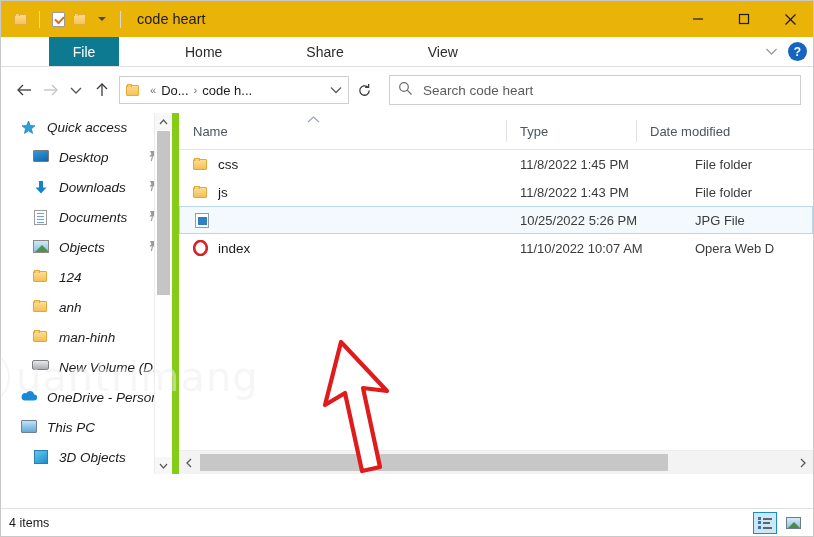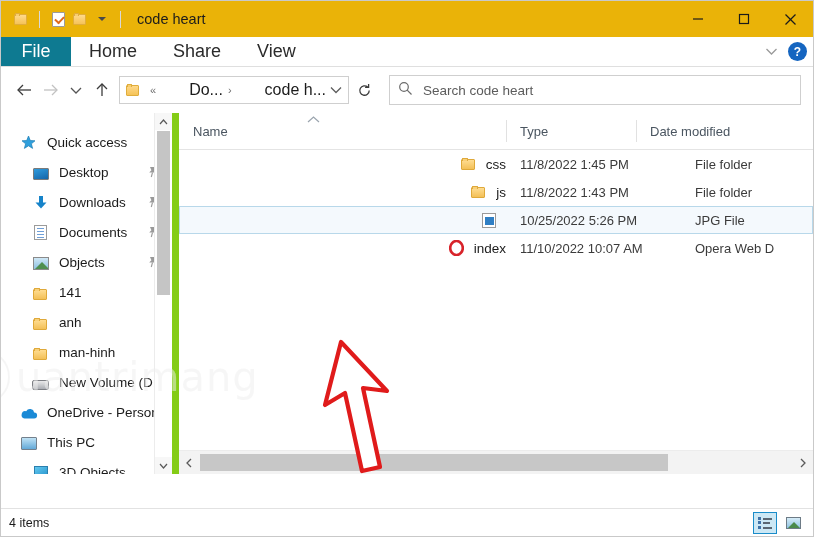--- a/index.html
+++ b/index.html
@@ -25,47 +25,47 @@
   .prop-ico:after{content:"";position:absolute;left:2px;top:3px;width:7px;height:4px;
     border-left:2px solid #e06a1b;border-bottom:2px solid #e06a1b;transform:rotate(-47deg);}
   .caret-dn{width:0;height:0;border-left:4px solid transparent;border-right:4px solid transparent;border-top:4px solid #4a4a4a;}
   .win-title{font-size:14.5px;color:#1c1c1c;margin-left:9px;white-space:nowrap;}
   .wincontrols{position:absolute;right:0;top:0;display:flex;height:36px;}
   .wc{width:46px;height:36px;display:flex;align-items:center;justify-content:center;}
   .wc svg{display:block;}
 
   
   .ribbon{height:29px;background:#fff;border-bottom:1px solid #dfdfdf;display:flex;align-items:stretch;position:relative;}
-  .tab{display:flex;align-items:center;justify-content:center;font-size:18px;color:#2b2b2b;padding:0 18px;height:29px;box-sizing:border-box;}
+  .tab{display:flex;align-items:center;justify-content:center;font-size:14px;color:#2b2b2b;padding:0 18px;height:29px;box-sizing:border-box;margin-left:48px;}
   .tab.file{background:#0e7a91;color:#fff;min-width:70px;}
   .ribbon-right{position:absolute;right:6px;top:0;height:29px;display:flex;align-items:center;gap:10px;}
   .chev-collapse{color:#9a9a9a;font-size:13px;line-height:1;}
   .help-btn{width:19px;height:19px;border-radius:50%;background:#1565c0;color:#fff;font-size:12px;
     display:flex;align-items:center;justify-content:center;font-weight:bold;}
 
   
   .navbar{height:46px;display:flex;align-items:center;background:#fff;padding:0 10px;gap:0;}
   .nav-btn{width:26px;height:26px;display:flex;align-items:center;justify-content:center;color:#3c3c3c;}
   .nav-btn.dim{color:#c2c2c2;}
   .addr{flex:0 0 auto;width:230px;height:28px;border:1px solid #cfcfcf;background:#fff;display:flex;align-items:center;
     padding:0 6px;box-sizing:border-box;margin-left:4px;}
   .addr .fld{margin-right:5px;display:block;}
-  .crumb{font-size:16px;color:#1b1b1b;white-space:nowrap;margin-left:28px;}
+  .crumb{font-size:13px;color:#1b1b1b;white-space:nowrap;}
   .crumb-sep{color:#6d6d6d;margin:0 5px;font-size:11px;}
   .addr-chev{margin-left:auto;color:#5e5e5e;font-size:11px;}
   .refresh{width:30px;height:28px;display:flex;align-items:center;justify-content:center;color:#3c3c3c;}
   .search{flex:1;height:30px;border:1px solid #cfcfcf;background:#fff;display:flex;align-items:center;
     padding:0 8px;box-sizing:border-box;margin-left:10px;margin-right:2px;}
   .search .mag{margin-right:10px;color:#6b6b6b;}
   .search-text{font-size:13.5px;color:#5c5c5c;}
 
   
   .content{display:flex;height:361px;position:relative;}
   .sidebar{width:171px;position:relative;overflow:hidden;background:#fff;padding-top:7px;box-sizing:border-box;}
-  .nav-item{height:30px;display:flex;align-items:flex-end;padding-left:18px;box-sizing:border-box;position:relative;}
+  .nav-item{height:30px;display:flex;align-items:flex-start;padding-left:18px;box-sizing:border-box;position:relative;font-style:italic;}
   .nav-item .lbl{font-size:13.5px;color:#1b1b1b;white-space:nowrap;}
   .nav-item .ico{width:19px;margin-right:9px;display:flex;align-items:center;justify-content:center;flex:0 0 19px;}
   .nav-item.indent{padding-left:30px;}
   .pin{position:absolute;right:14px;color:#8d8d8d;font-size:12px;line-height:1;}
   .ico-desktop{width:16px;height:12px;background:linear-gradient(160deg,#2f9bdd,#1565a8);border:1px solid #7a7a7a;border-radius:1px;box-sizing:border-box;}
   .ico-doc{width:13px;height:15px;background:#fff;border:1px solid #9b9b9b;position:relative;box-sizing:border-box;}
   .ico-doc:after{content:"";position:absolute;left:2px;top:2px;right:2px;height:1px;background:#6f9fd8;
     box-shadow:0 3px 0 #6f9fd8,0 6px 0 #6f9fd8,0 9px 0 #6f9fd8;}
   .ico-pic{width:16px;height:13px;background:linear-gradient(180deg,#cfe8f7,#8cc0e0);border:1px solid #8a8a8a;box-sizing:border-box;position:relative;overflow:hidden;}
   .ico-pic:after{content:"";position:absolute;left:1px;bottom:0;width:0;height:0;border-left:7px solid transparent;border-right:7px solid transparent;border-bottom:7px solid #4f8f4f;}
@@ -83,21 +83,21 @@
   .sb-thumb{position:absolute;left:2px;width:13px;background:#c5c5c5;border-radius:0;}
 
   
   .filepane{flex:1;position:relative;overflow:hidden;border-left:7px solid #84cc16;}
   .headers{height:36px;display:flex;align-items:center;border-bottom:1px solid #e4e4e4;position:relative;}
   .hcell{font-size:13px;color:#4a5560;padding-left:14px;box-sizing:border-box;position:relative;height:100%;display:flex;align-items:center;}
   .hcell + .hcell:before{content:"";position:absolute;left:0;top:7px;bottom:7px;width:1px;background:#e1e1e1;}
   .sortcaret{position:absolute;left:128px;top:1px;color:#9aa4ae;font-size:11px;line-height:1;}
   .row{height:28px;display:flex;align-items:center;box-sizing:border-box;}
   .row.selected{background:#f4f9fd;border:1px solid #b8d8ea;}
-  .cell-name{display:flex;align-items:center;padding-left:13px;box-sizing:border-box;justify-content:flex-end;}
+  .cell-name{display:flex;align-items:center;padding-left:13px;box-sizing:border-box;}
   .cell-name .ico{width:17px;margin-right:9px;display:flex;align-items:center;justify-content:center;flex:0 0 17px;}
   .cell-name .txt{font-size:13.5px;color:#1b1b1b;white-space:nowrap;overflow:hidden;}
   .cell-date{font-size:13px;color:#3b3b3b;padding-left:14px;box-sizing:border-box;white-space:nowrap;}
   .cell-type{font-size:13px;color:#3b3b3b;padding-left:14px;box-sizing:border-box;white-space:nowrap;}
   .jpg-ico{width:14px;height:15px;border:1px solid #9a9a9a;background:#fff;position:relative;box-sizing:border-box;}
   .jpg-ico:after{content:"";position:absolute;left:2px;top:3px;width:9px;height:8px;background:#2f7fc4;}
 
   
   .watermark{position:absolute;left:-47px;top:236px;display:flex;align-items:center;pointer-events:none;z-index:3;opacity:.5;}
   .wm-logo{width:52px;height:52px;border-radius:50%;border:2px solid #ededed;position:relative;flex:0 0 52px;}
@@ -305,21 +305,21 @@
               <path d="M3 1h5l-1 3.3 2.2 2.2-7 0L4.4 4.3z" fill="#9a9a9a"></path>
               <line x1="5.5" y1="6.5" x2="4.3" y2="11" stroke="#9a9a9a" stroke-width="1.1"></line>
             </svg>
         </span>
       </div>
 
       <div class="nav-item indent">
         <span class="ico">
             <span class="ico-folder"></span>
           </span>
-        <span class="lbl">141</span>
+        <span class="lbl">124</span>
       </div>
 
       <div class="nav-item indent">
         <span class="ico">
             <span class="ico-folder"></span>
           </span>
         <span class="lbl">anh</span>
       </div>
 
       <div class="nav-item indent">

